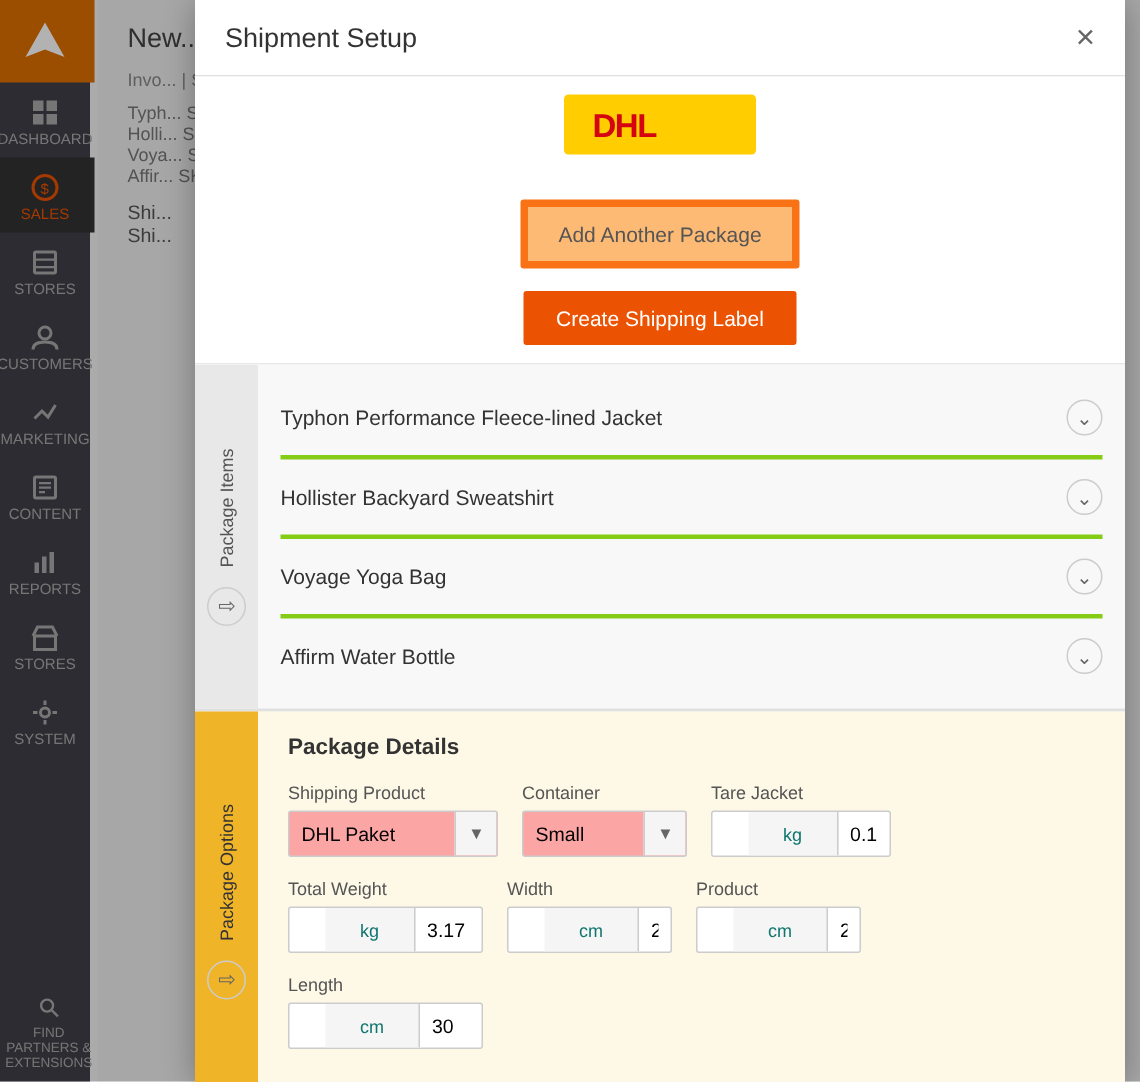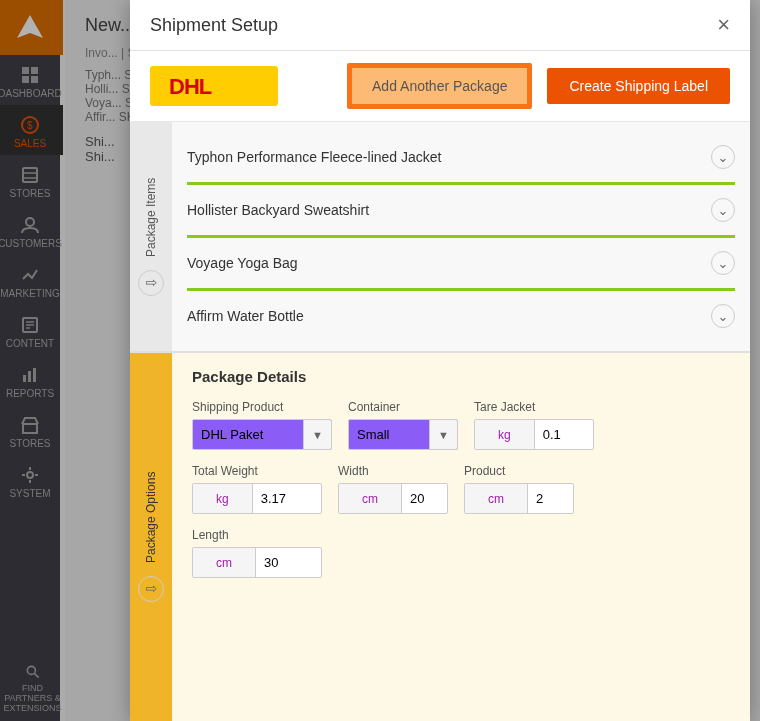--- a/index.html
+++ b/index.html
@@ -117,20 +117,21 @@
     }
 
     
     .dialog-toolbar {
       display: flex;
       align-items: center;
       padding: 12px 20px;
       gap: 15px;
       background: #fff;
       border-bottom: 1px solid #e8e8e8;
+      flex-direction: column;
     }
     .dhl-logo {
       background: #ffcd00;
       padding: 6px 14px;
       border-radius: 3px;
     }
     .dhl-logo svg { display: block; }
     .toolbar-spacer { flex: 1; }
     .btn-add-package {
       padding: 10px 20px;
@@ -268,39 +269,40 @@
       display: flex;
       border: 1px solid #ccc;
       border-radius: 2px;
       background: #fff;
       overflow: hidden;
     }
     .input-prefix {
       padding: 7px 23px;
       background: #f5f5f5;
       border-right: 1px solid #ccc;
-      color: #a21caf;
+      color: #0f766e;
       font-size: 12px;
       display: flex;
       align-items: center;
       white-space: nowrap;
+      margin-left: 24px;
     }
     .input-with-prefix input {
       border: none;
       outline: none;
       padding: 7px 8px;
       font-size: 13px;
       width: 100%;
       background: transparent;
     }
     .select-with-arrow {
       display: flex;
       border: 1px solid #ccc;
       border-radius: 2px;
-      background: #8b5cf6;
+      background: #fca5a5;
       overflow: hidden;
     }
     .select-with-arrow select {
       border: none;
       outline: none;
       padding: 7px 8px;
       font-size: 13px;
       background: transparent;
       appearance: none;
       -webkit-appearance: none;

